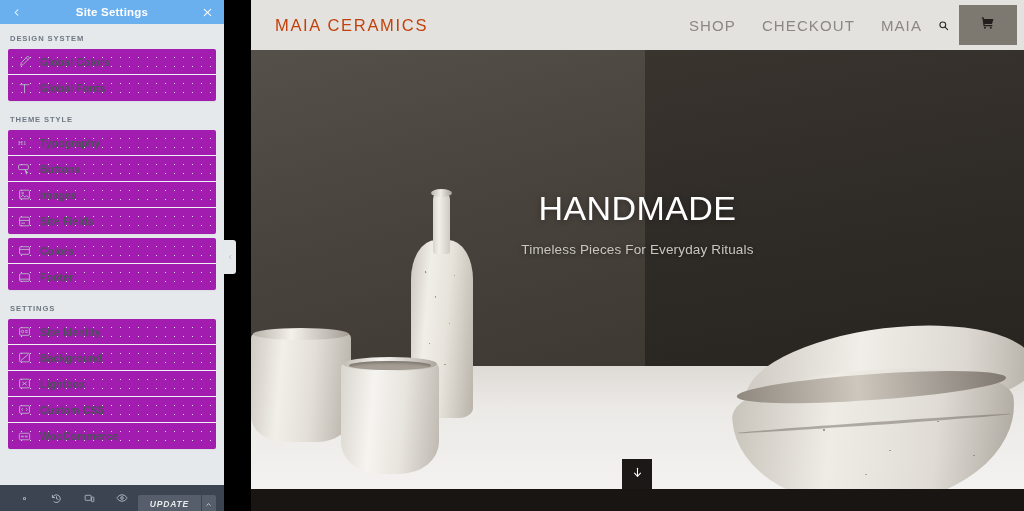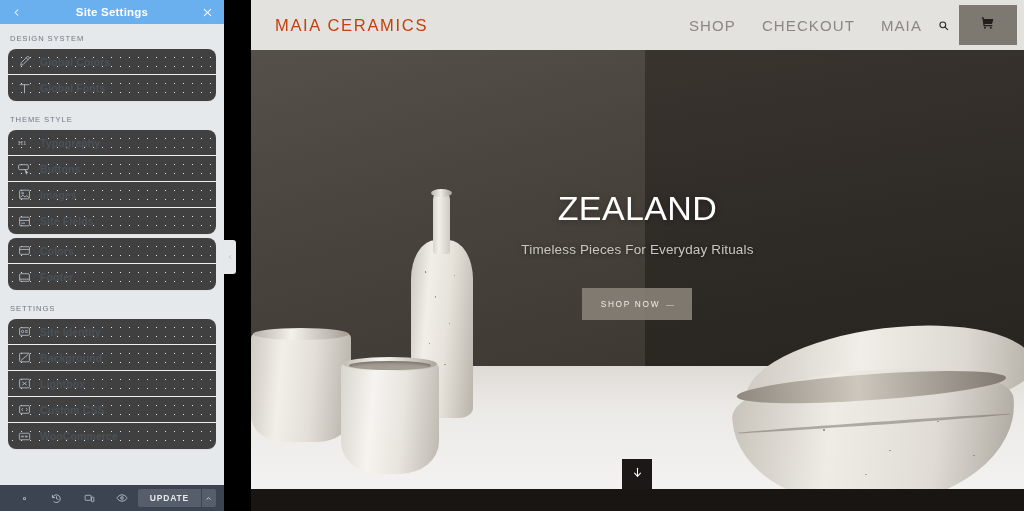--- a/index.html
+++ b/index.html
@@ -38,25 +38,25 @@
   .ico-back svg, .ico-close svg { display: block; }
 
   .panel-body {
     flex: 1; overflow: hidden;
     padding: 0 8px;
     position: relative;
   }
   .sect-label {
     font-size: 7.6px; letter-spacing: .9px; color: #6d7882;
     padding: 10px 2px 6px 2px; text-transform: uppercase;
-    font-weight: normal;
+    font-weight: bold;
   }
   .card {
-    background: #404040;
-    border-radius: 8px;
+    background: #a21caf;
+    border-radius: 2px;
     overflow: hidden;
     box-shadow: 0 1px 1px rgba(0,0,0,.04);
     margin-bottom: 4px;
   }
   .row {
     height: 26px;
     display: flex; align-items: center;
     padding: 0 6px;
     border-bottom: 1px solid #f0f1f3;
     cursor: pointer;
@@ -75,22 +75,23 @@
     font-size: 10.5px; color: #4a5158; letter-spacing: .1px;
     font-weight: bold;
   }
 
   
   .panel-footer {
     height: 26px; min-height: 26px;
     background: #3b4category;
     background: #3b4450;
     display: flex; align-items: flex-start;
-    padding: 4px 8px;
+    padding: 10px 8px;
     gap: 0;
+    font-style: italic;
   }
   .f-ico {
     flex: 1;
     display: flex; align-items: center; justify-content: center;
     color: #b8bfc7; cursor: pointer; height: 100%;
   }
   .update-btn {
     background: #555e6a; color: #e7eaed;
     font-size: 8.5px; font-weight: bold; letter-spacing: .8px;
     padding: 0 12px; height: 18px;
@@ -585,27 +586,23 @@
         <div class="cup2"></div>
         <div class="bowl-stack">
           <div class="bowl-back"></div>
           <div class="bowl-front"></div>
           <div class="speck"></div>
         </div>
       </div>
 
       <div class="hero-content">
         <h1 class="h-title">
-          <span>ZEALAND</span><br>
+          <span>HANDMADE</span><br>
         </h1>
         <p class="h-sub">Timeless Pieces For Everyday Rituals</p>
-        <div class="shop-btn">
-          <span class="lbl">SHOP NOW</span>
-          <span class="arw">—</span>
-        </div>
       </div>
 
       <div class="scroll-btn">
         <span>
           <svg width="13" height="13" viewBox="0 0 24 24" fill="none" stroke="currentColor" stroke-width="1.9" stroke-linecap="round" stroke-linejoin="round">
               <line x1="12" y1="4" x2="12" y2="19"></line>
               <polyline points="6.5 13 12 19 17.5 13"></polyline>
             </svg>
         </span>
       </div>

